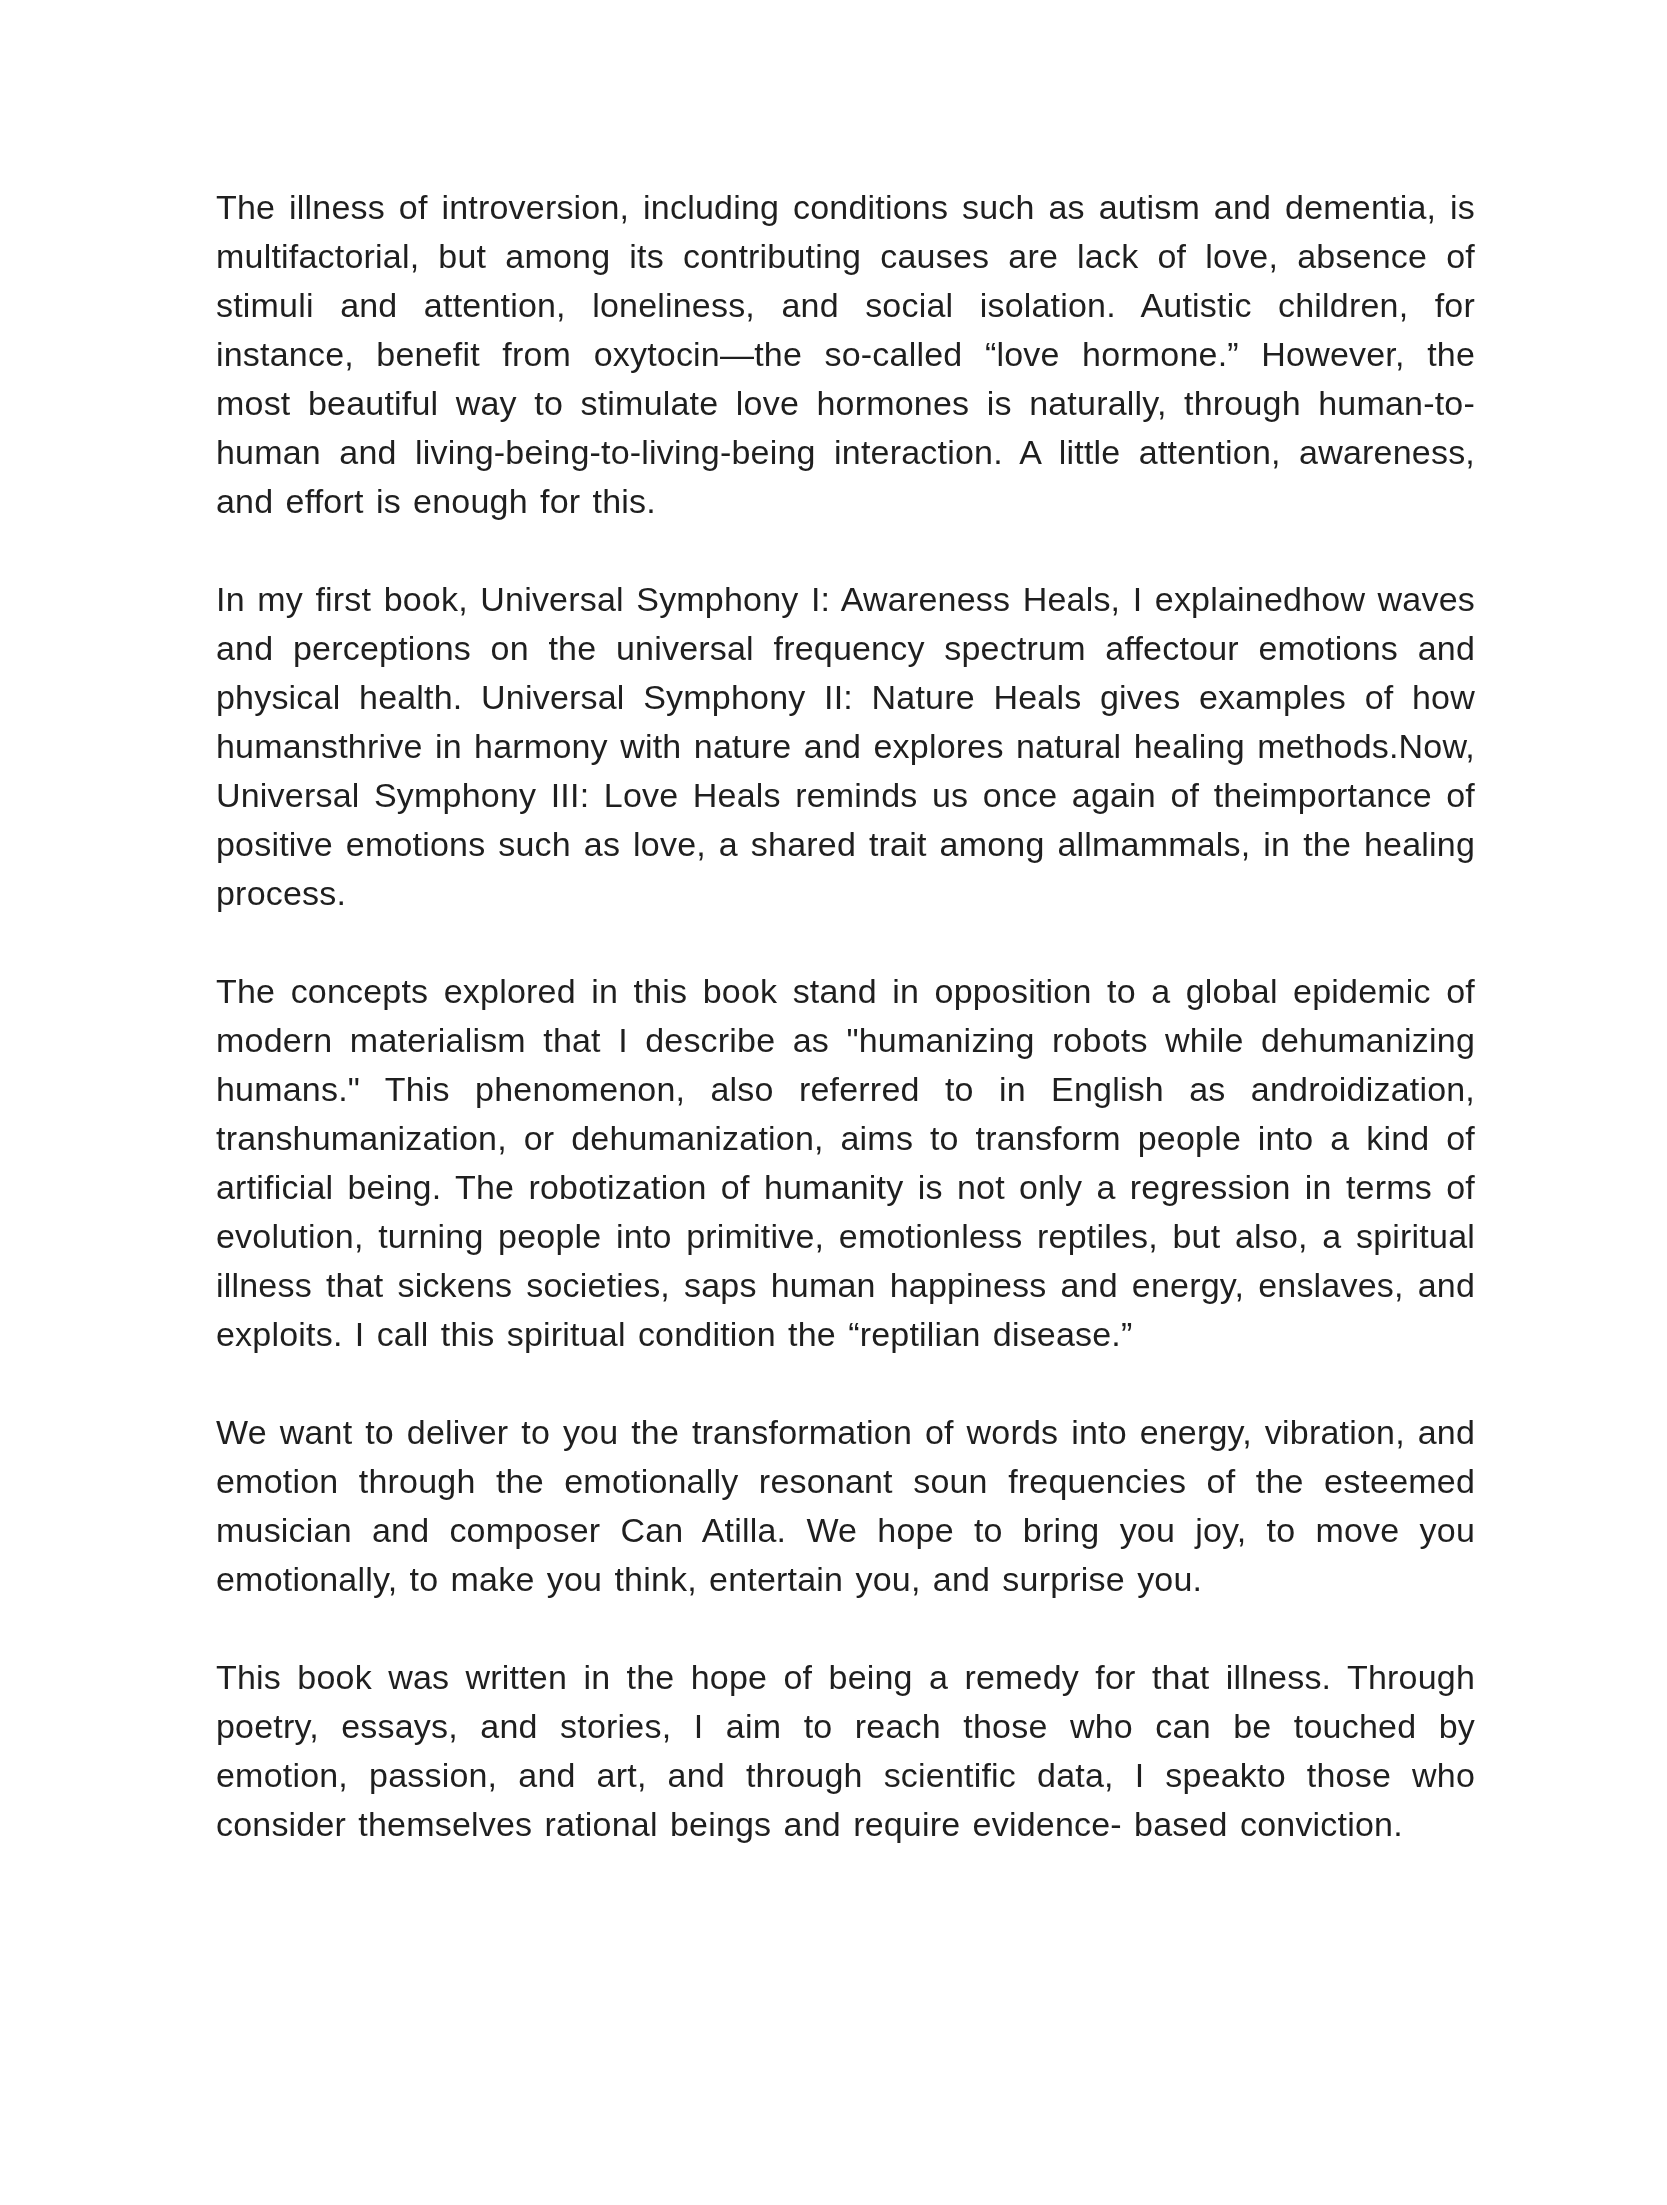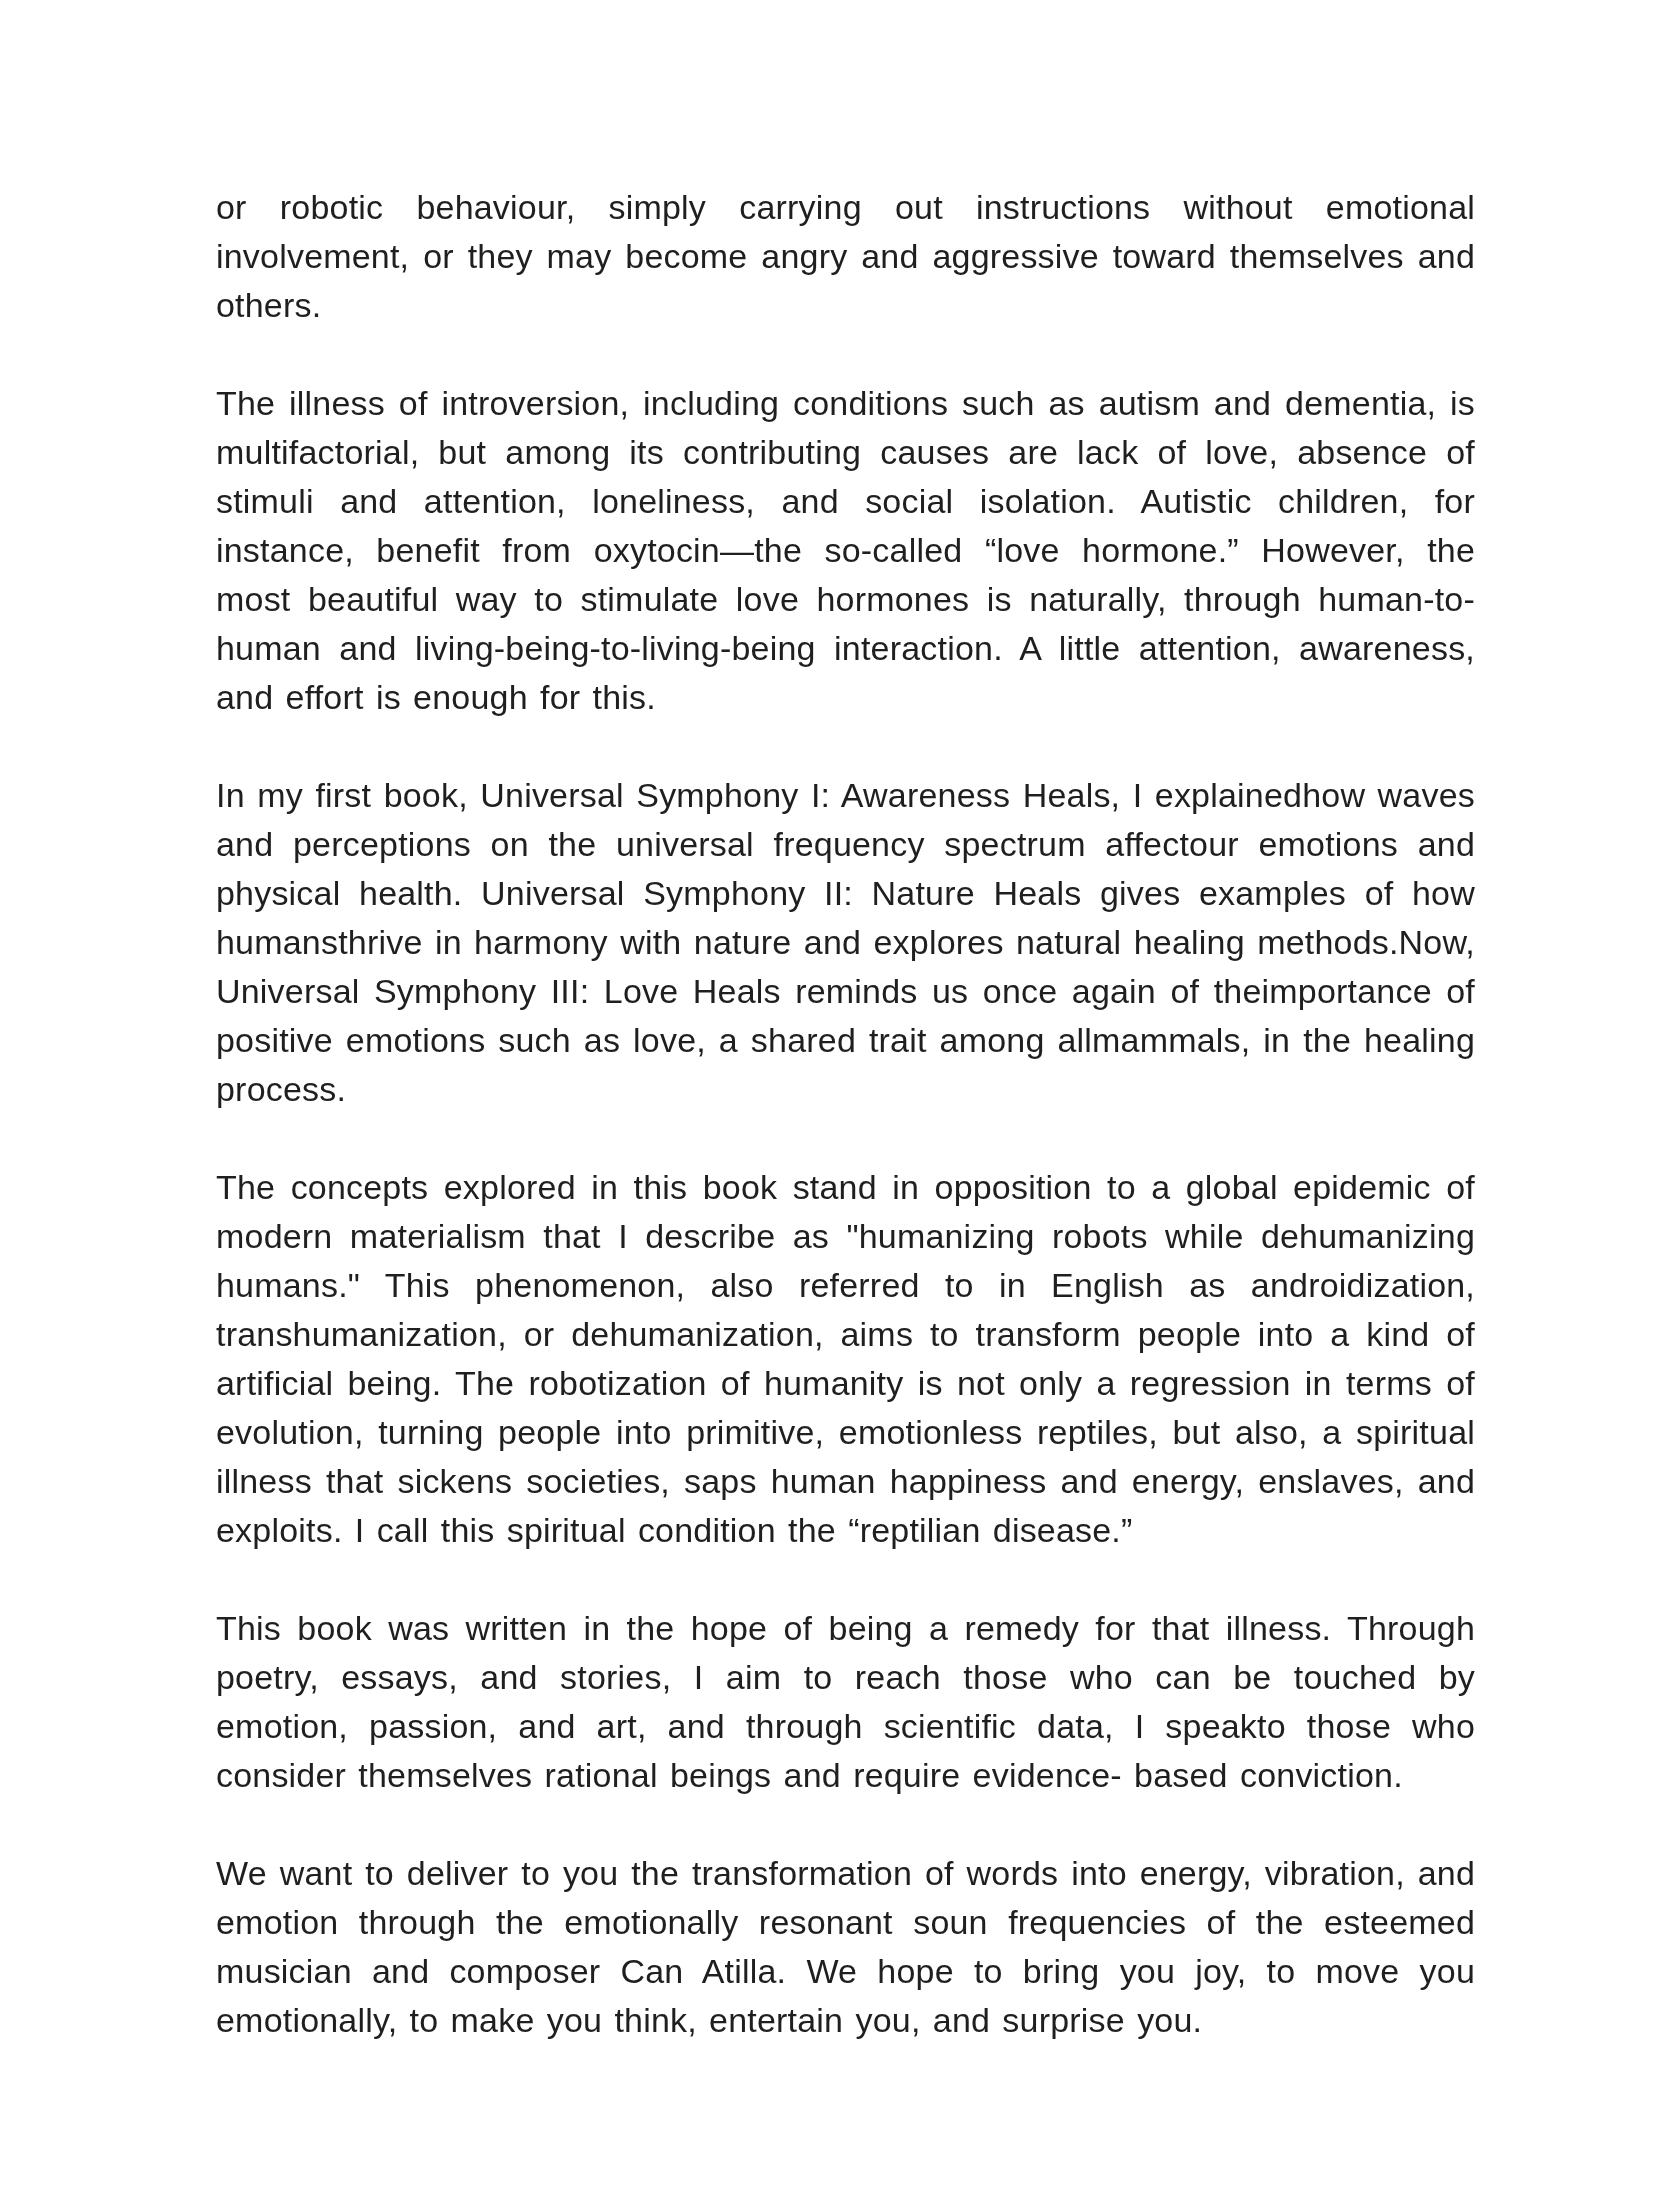--- a/index.html
+++ b/index.html
@@ -39,22 +39,21 @@
     font-size: 25.6px;
     color: #1f1f1f;
     letter-spacing: 0.4px;
   }
 </style>
 </head>
 <body>
 
 <div class="page">
   <div class="content">
-    <p>or robotic behaviour, simply carrying out instructions without emotional involvement, or they may become angry and aggressive toward themselves and others.</p>
     <p>The illness of introversion, including conditions such as autism and dementia, is multifactorial, but among its contributing causes are lack of love, absence of stimuli and attention, loneliness, and social isolation. Autistic children, for instance, benefit from oxytocin—the so-called “love hormone.” However, the most beautiful way to stimulate love hormones is naturally, through human-to-human and living-being-to-living-being interaction. A little attention, awareness, and effort is enough for this.</p>
     <p>In my first book, Universal Symphony I: Awareness Heals, I explainedhow waves and perceptions on the universal frequency spectrum affectour emotions and physical health. Universal Symphony II: Nature Heals gives examples of how humansthrive in harmony with nature and explores natural healing methods.Now, Universal Symphony III: Love Heals reminds us once again of theimportance of positive emotions such as love, a shared trait among allmammals, in the healing process.</p>
     <p>The concepts explored in this book stand in opposition to a global epidemic of modern materialism that I describe as "humanizing robots while dehumanizing humans." This phenomenon, also referred to in English as androidization, transhumanization, or dehumanization, aims to transform people into a kind of artificial being. The robotization of humanity is not only a regression in terms of evolution, turning people into primitive, emotionless reptiles, but also, a spiritual illness that sickens societies, saps human happiness and energy, enslaves, and exploits. I call this spiritual condition the “reptilian disease.”</p>
+    <p>We want to deliver to you the transformation of words into energy, vibration, and emotion through the emotionally resonant soun frequencies of the esteemed musician and composer Can Atilla. We hope to bring you joy, to move you emotionally, to make you think, entertain you, and surprise you.</p>
     <p>This book was written in the hope of being a remedy for that illness. Through poetry, essays, and stories, I aim to reach those who can be touched by emotion, passion, and art, and through scientific data, I speakto those who consider themselves rational beings and require evidence- based conviction.</p>
-    <p>We want to deliver to you the transformation of words into energy, vibration, and emotion through the emotionally resonant soun frequencies of the esteemed musician and composer Can Atilla. We hope to bring you joy, to move you emotionally, to make you think, entertain you, and surprise you.</p>
   </div>
   <div class="footer">-5 -</div>
 </div>
 
 
 </body></html>

